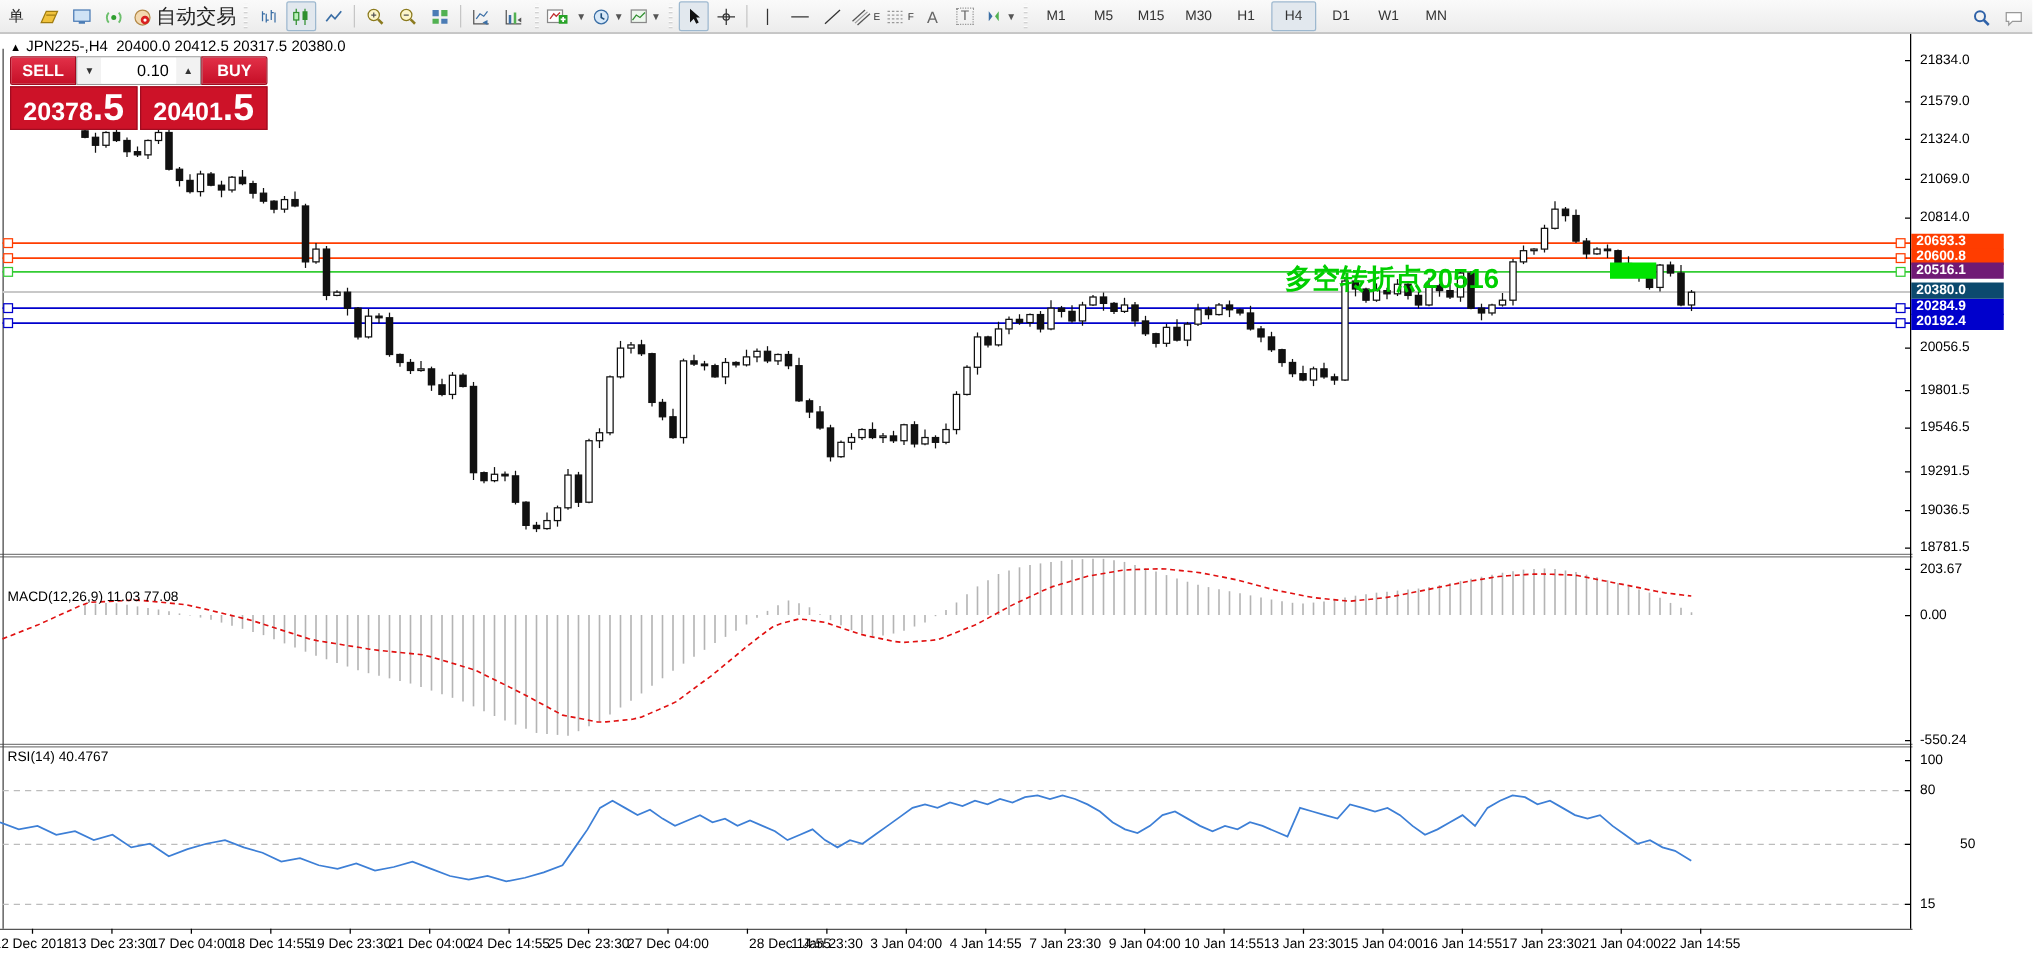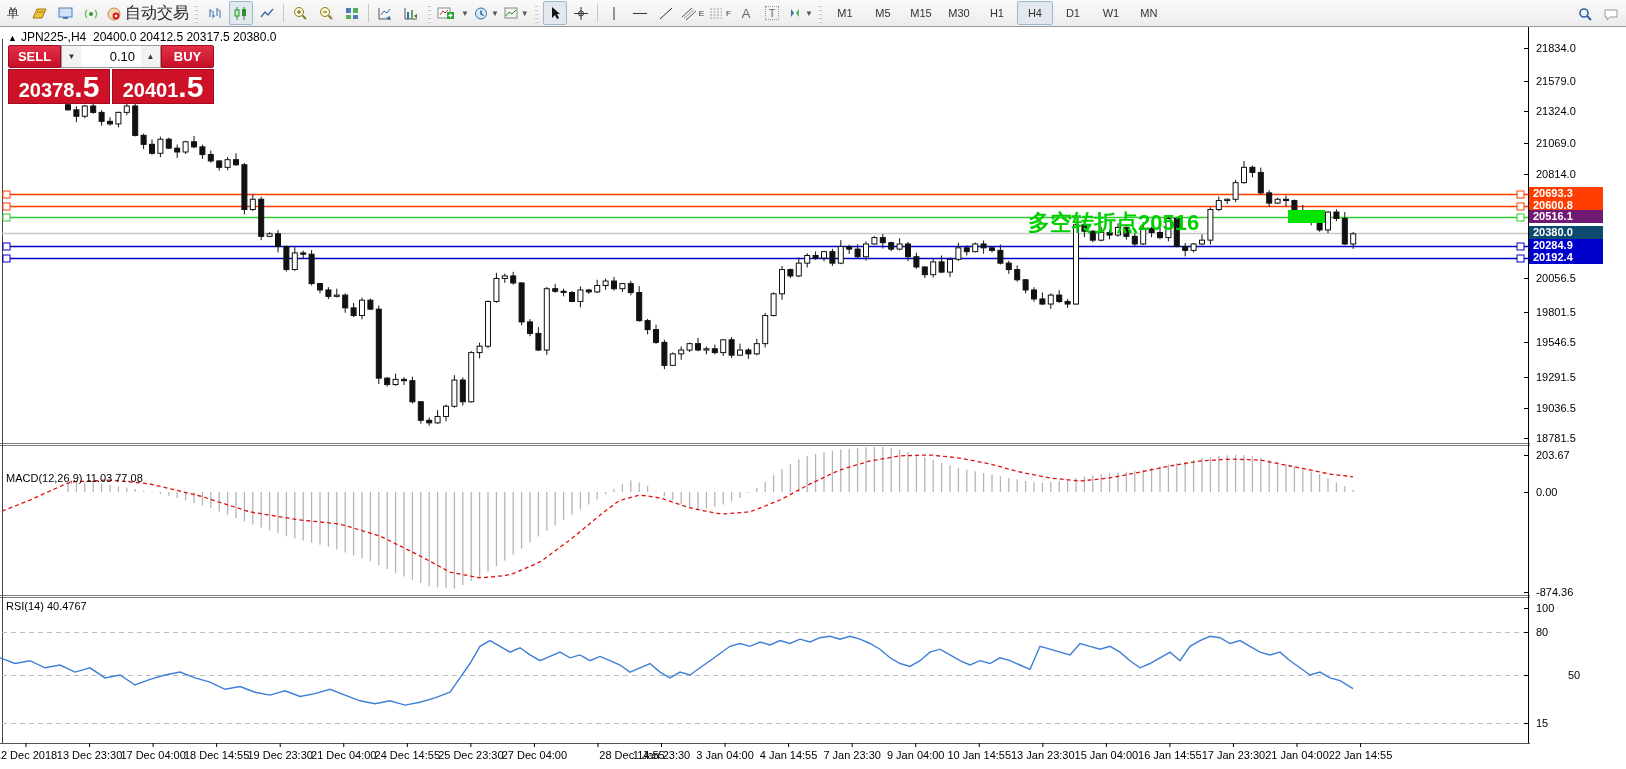--- a/index.html
+++ b/index.html
@@ -787,21 +787,21 @@
       <div class="ytick" style="top: 116px;">21069.0</div>
       <div class="ytick" style="top: 147px;">20814.0</div>
       <div class="ytick" style="top: 251px;">20056.5</div>
       <div class="ytick" style="top: 285px;">19801.5</div>
       <div class="ytick" style="top: 315px;">19546.5</div>
       <div class="ytick" style="top: 350px;">19291.5</div>
       <div class="ytick" style="top: 381px;">19036.5</div>
       <div class="ytick" style="top: 411px;">18781.5</div>
       <div class="ytick" style="top: 428px;">203.67</div>
       <div class="ytick" style="top: 465px;">0.00</div>
-      <div class="ytick" style="top: 565px;">-874.36</div>
+      <div class="ytick" style="top: 565px;">-550.24</div>
       <div class="ytick" style="top: 581px;">100</div>
       <div class="ytick" style="top: 605px;">80</div>
       <div class="ytick" style="top: 648px; padding-left: 32px;">50</div>
       <div class="ytick" style="top: 696px;">15</div>
       <div class="ptag" style="top: 167px; background: rgb(255, 61, 0);">20693.3</div>
       <div class="ptag" style="top: 179px; background: rgb(255, 61, 0);">20600.8</div>
       <div class="ptag" style="top: 190px; background: #701a75;">20516.1</div>
       <div class="ptag" style="top: 219px; background: rgb(0, 0, 204);">20284.9</div>
       <div class="ptag" style="top: 231px; background: rgb(0, 0, 204);">20192.4</div>
       <div class="ptag" style="top: 206px; background: #0c4a6e;">20380.0</div>

